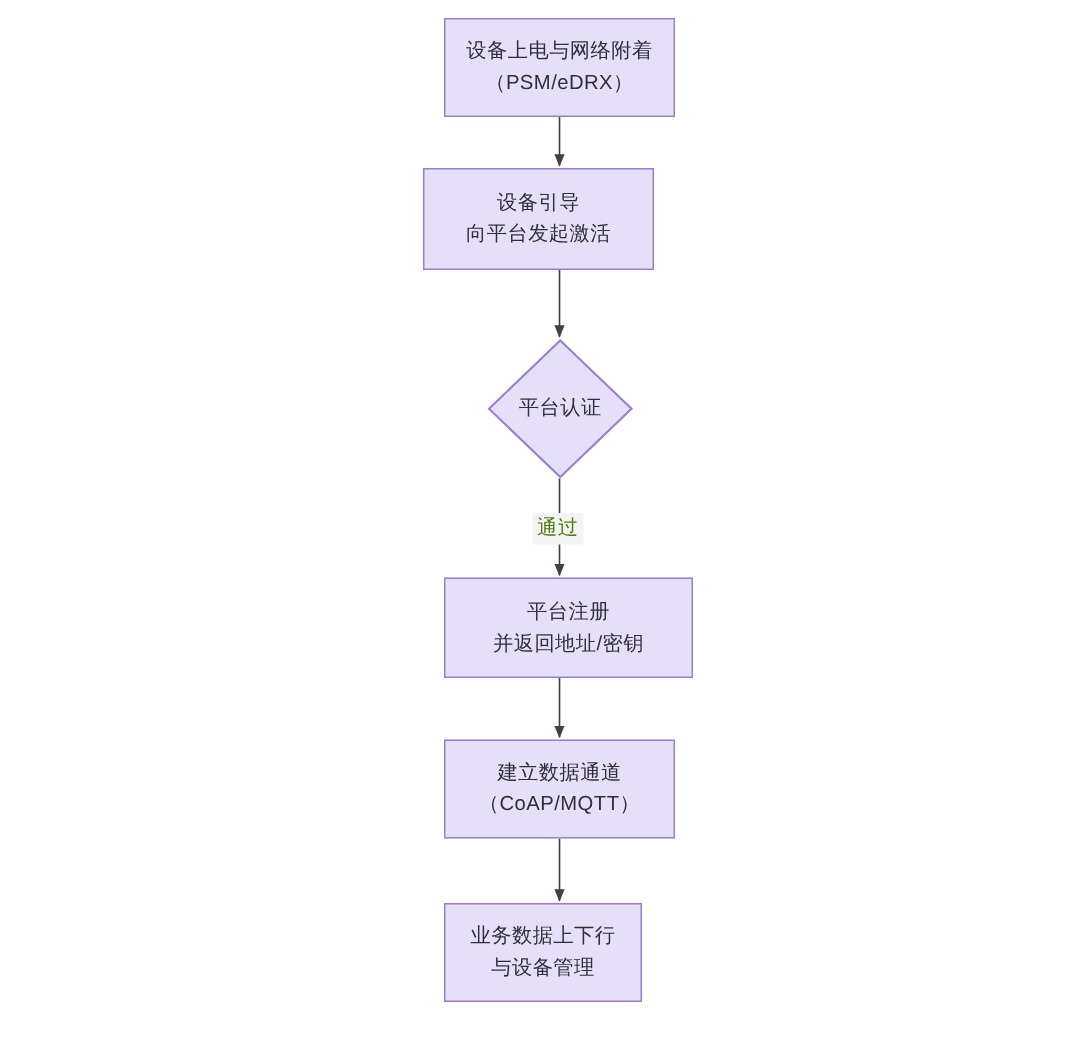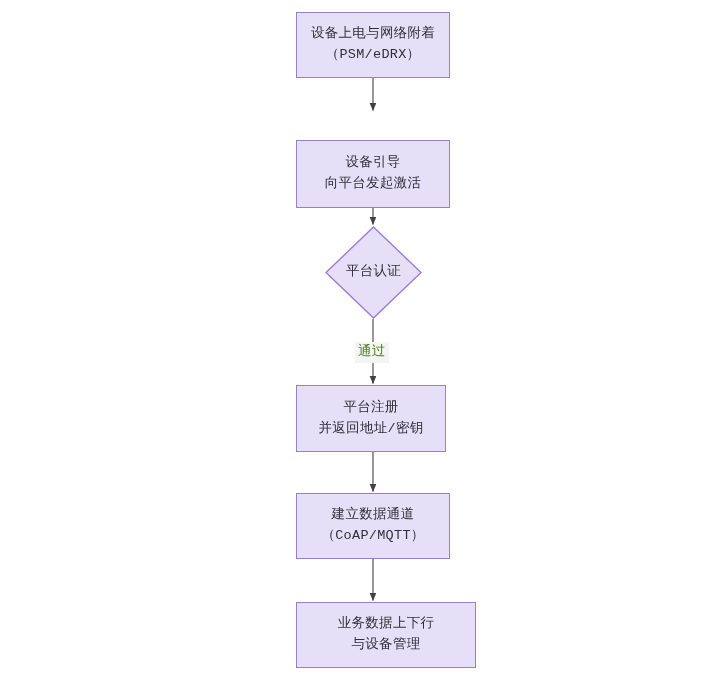--- a/index.html
+++ b/index.html
@@ -11,21 +11,20 @@
     width: 726px;
     height: 700px;
     font-family: "Liberation Sans", "DejaVu Sans", sans-serif;
     overflow: hidden;
   }
   #canvas {
     position: relative;
     width: 726px;
     height: 700px;
     background: #ffffff;
-    font-family: Liberation Mono, monospace;
   }
   #edge-layer {
     position: absolute;
     left: 0;
     top: 0;
     width: 726px;
     height: 700px;
     pointer-events: none;
   }
   .node {
@@ -96,42 +95,42 @@
     <line x1="373" y1="452" x2="373" y2="491.5" stroke="#40404a" stroke-width="1.1" marker-end="url(#arrowhead)"></line>
 
     <line x1="373" y1="559" x2="373" y2="600.5" stroke="#40404a" stroke-width="1.1" marker-end="url(#arrowhead)"></line>
   </svg>
 
   <div class="node process" style="left:296px; top:12px; width:154px; height:66px;">
     <span class="node-label">设备上电与网络附着
 （PSM/eDRX）</span>
   </div>
 
-  <div class="node process" style="left:296px; top:112px; width:154px; height:68px;margin-top:28px;">
+  <div class="node process" style="left:282px; top:112px; width:154px; height:68px;">
     <span class="node-label">设备引导
 向平台发起激活</span>
   </div>
 
   <div class="node decision" style="left:325px; top:226px; width:97px; height:93px;text-align:center;">
     <svg class="decision-shape" viewBox="0 0 97 93" preserveAspectRatio="none" xmlns="http://www.w3.org/2000/svg">
       <polygon points="48.5,1 96,46.5 48.5,92 1,46.5" fill="#e5dff7" stroke="#9a7ed4" stroke-width="1.4"></polygon>
     </svg>
     <span class="node-label">平台认证</span>
   </div>
 
   <div class="edge-label" style="left:355px; top:342px;">通过</div>
 
-  <div class="node process" style="left:296px; top:385px; width:150px; height:67px;">
+  <div class="node process" style="left:296px; top:385px; width:166px; height:67px;">
     <span class="node-label">平台注册
 并返回地址/密钥</span>
   </div>
 
   <div class="node process" style="left:296px; top:493px; width:154px; height:66px;align-items:center;">
     <span class="node-label">建立数据通道
 （CoAP/MQTT）</span>
   </div>
 
-  <div class="node process" style="left:296px; top:602px; width:180px; height:66px;">
+  <div class="node process" style="left:296px; top:602px; width:132px; height:66px;">
     <span class="node-label">业务数据上下行
 与设备管理</span>
   </div>
 
 </div>
 
 </body></html>

